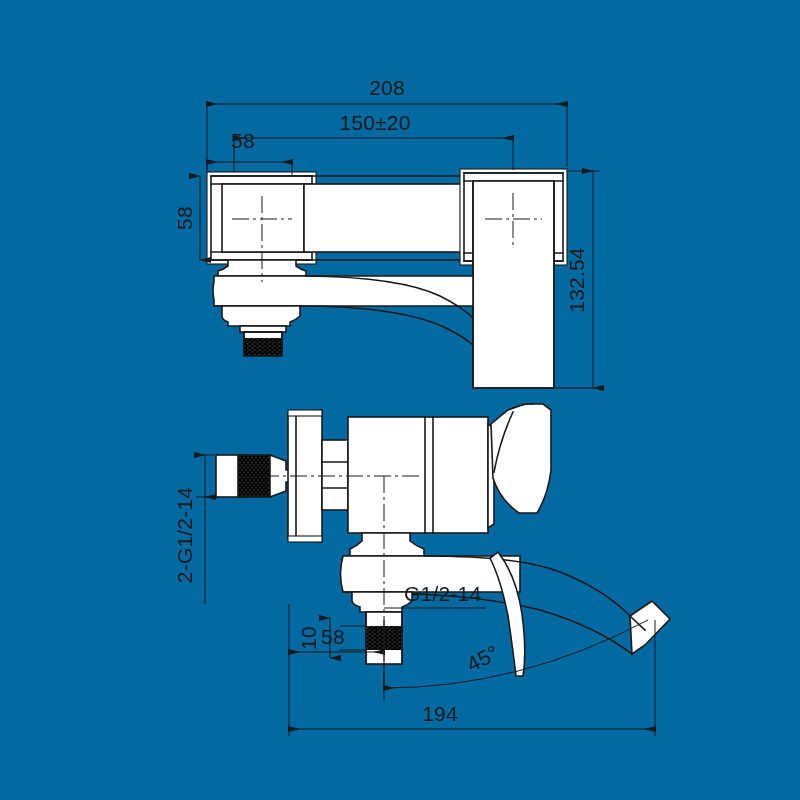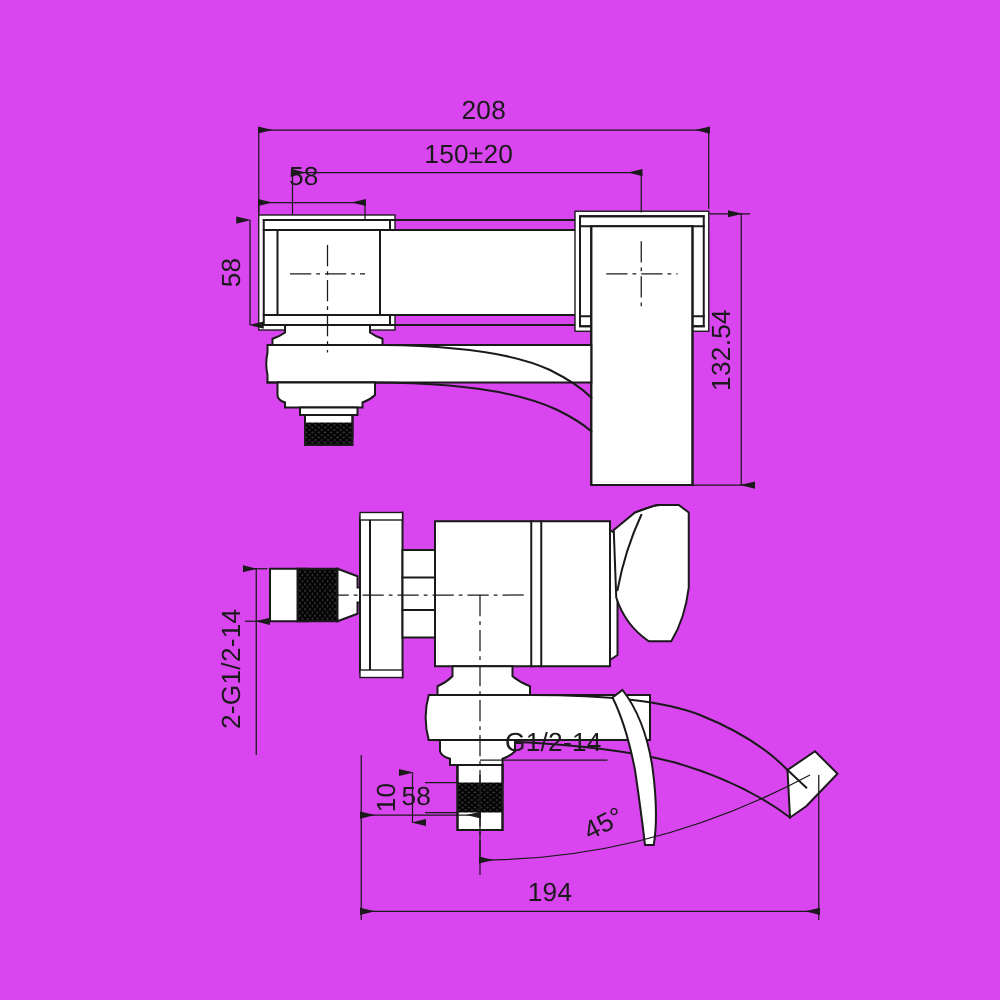--- a/index.html
+++ b/index.html
@@ -10,21 +10,21 @@
   body {
     width: 800px;
     height: 800px;
     font-family: "Liberation Sans", sans-serif;
     overflow: hidden;
   }
   #sheet {
     position: relative;
     width: 800px;
     height: 800px;
-    background: #d946ef;
+    background: #0369a1;
   }
   svg#drawing {
     position: absolute;
     top: 0;
     left: 0;
     width: 800px;
     height: 800px;
     display: block;
   }
   .ln   { stroke: #1a1a1a; stroke-width: 1.6; fill: none; stroke-linecap: square; }

